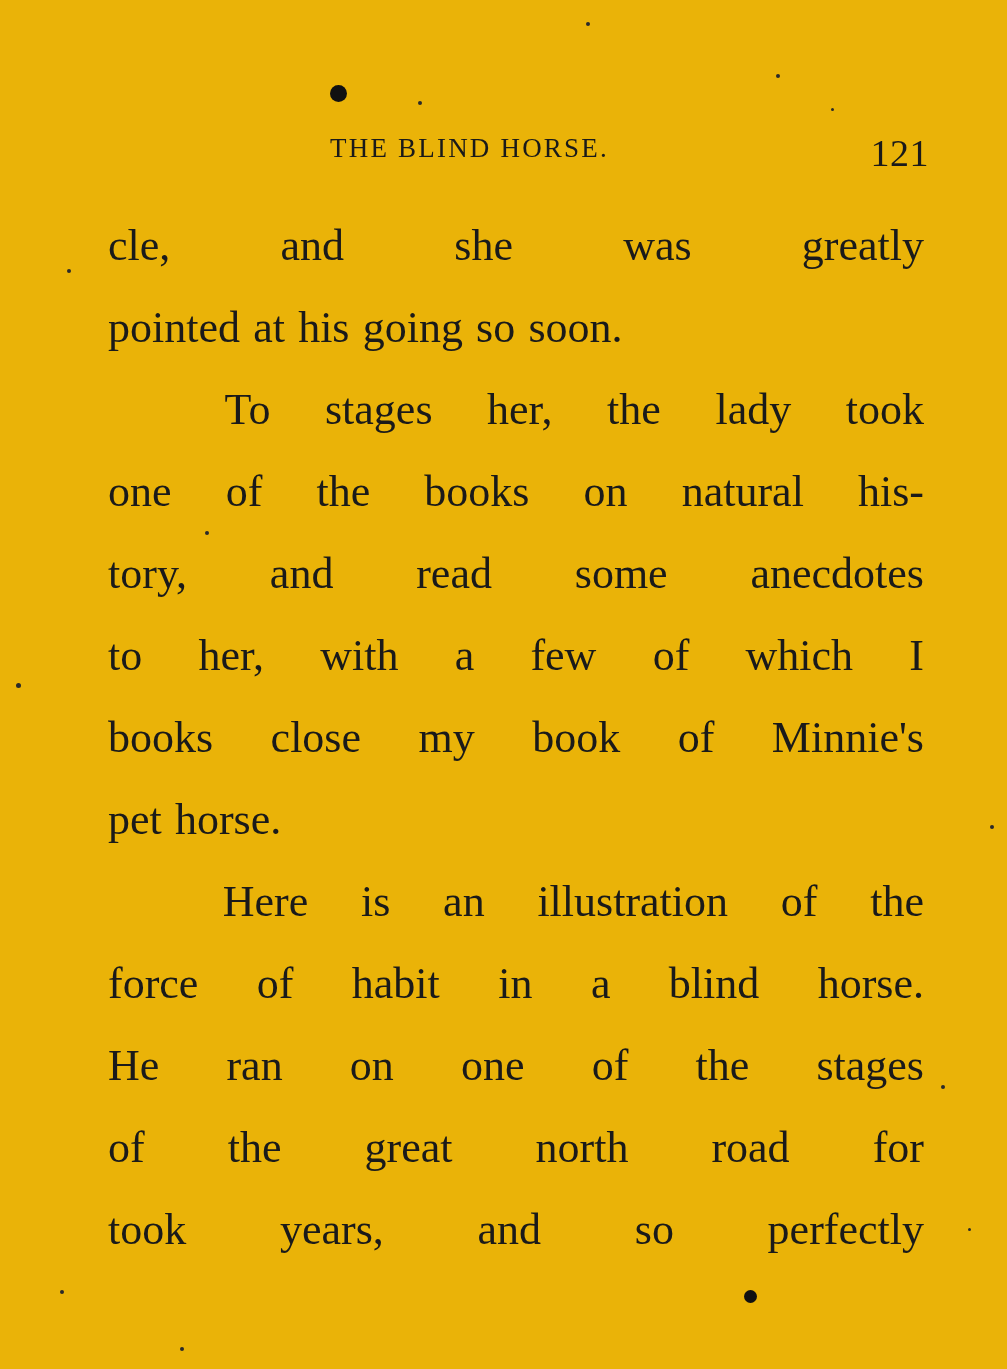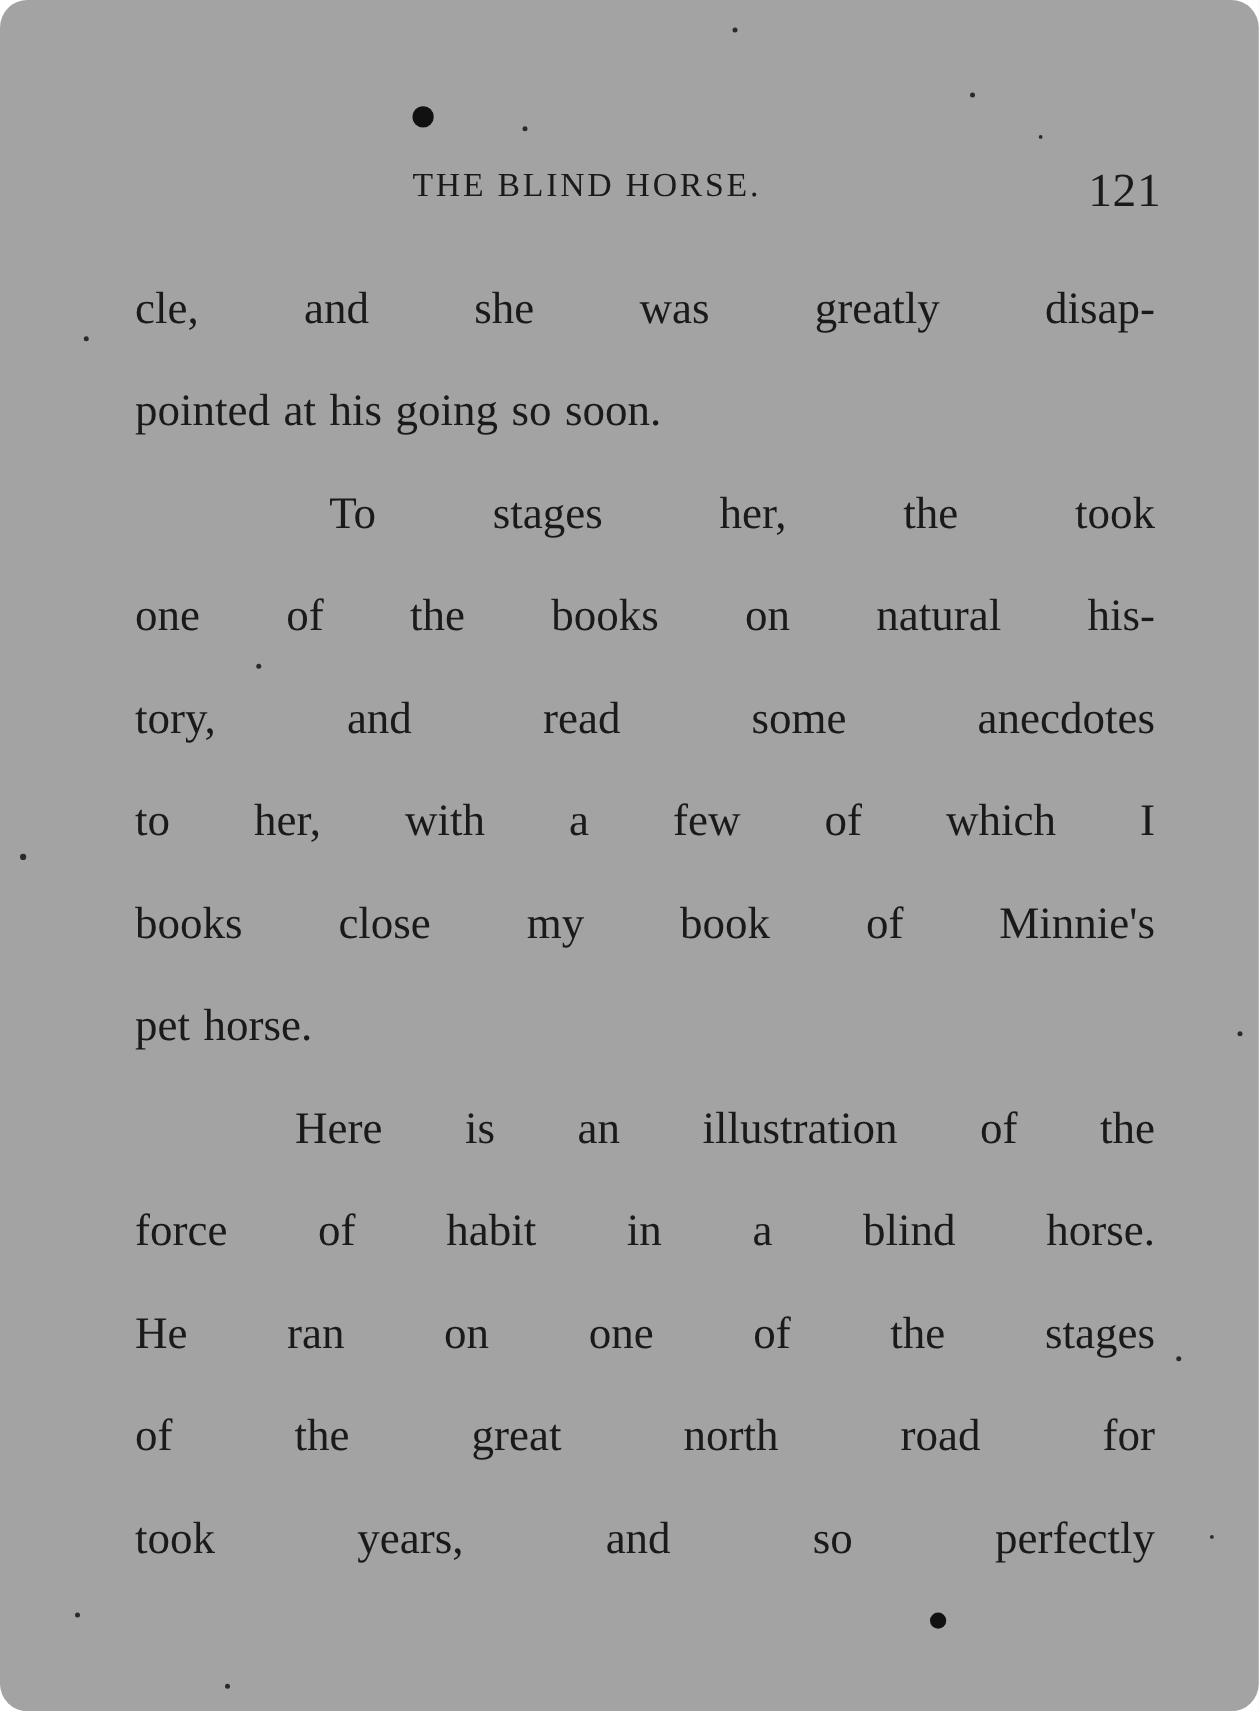--- a/index.html
+++ b/index.html
@@ -12,22 +12,21 @@
     height: 1369px;
     position: relative;
     overflow: hidden;
     font-family: "Liberation Serif", serif;
     color: #1a1a1a;
   }
 
   .page {
     position: absolute;
     inset: 0;
-    background: #a3a3a3;
-    border-radius: 22px;
+    background: #eab308;
   }
 
   
   .running-head {
     position: absolute;
     top: 133px;
     left: 0;
     right: 0;
     height: 40px;
   }
@@ -51,21 +50,21 @@
 
   
   .body-text {
     position: absolute;
     top: 205px;
     left: 108px;
     width: 816px;
   }
   .line {
     display: flex;
-    font-size: 36px;
+    font-size: 44px;
     line-height: 82px;
     height: 82px;
     white-space: nowrap;
     align-items: flex-end;
   }
   .line.justify {
     justify-content: space-between;
   }
   .line.flush {
     justify-content: flex-start;
@@ -120,38 +119,38 @@
   </div>
 
   <div class="body-text" id="body-text">
       <div class="paragraph">
         <div class="line justify">
           <span class="w">cle,</span>
           <span class="w">and</span>
           <span class="w">she</span>
           <span class="w">was</span>
           <span class="w">greatly</span>
-          <span class="w">disap-</span>
         </div>
         <div class="line flush">
           <span class="w">pointed</span>
           <span class="w">at</span>
           <span class="w">his</span>
           <span class="w">going</span>
           <span class="w">so</span>
           <span class="w">soon.</span>
         </div>
       </div>
       <div class="paragraph">
         <div class="line justify">
           <span class="indent"></span>
           <span class="w">To</span>
           <span class="w">stages</span>
           <span class="w">her,</span>
           <span class="w">the</span>
+          <span class="w">lady</span>
           <span class="w">took</span>
         </div>
         <div class="line justify">
           <span class="w">one</span>
           <span class="w">of</span>
           <span class="w">the</span>
           <span class="w">books</span>
           <span class="w">on</span>
           <span class="w">natural</span>
           <span class="w">his-</span>

